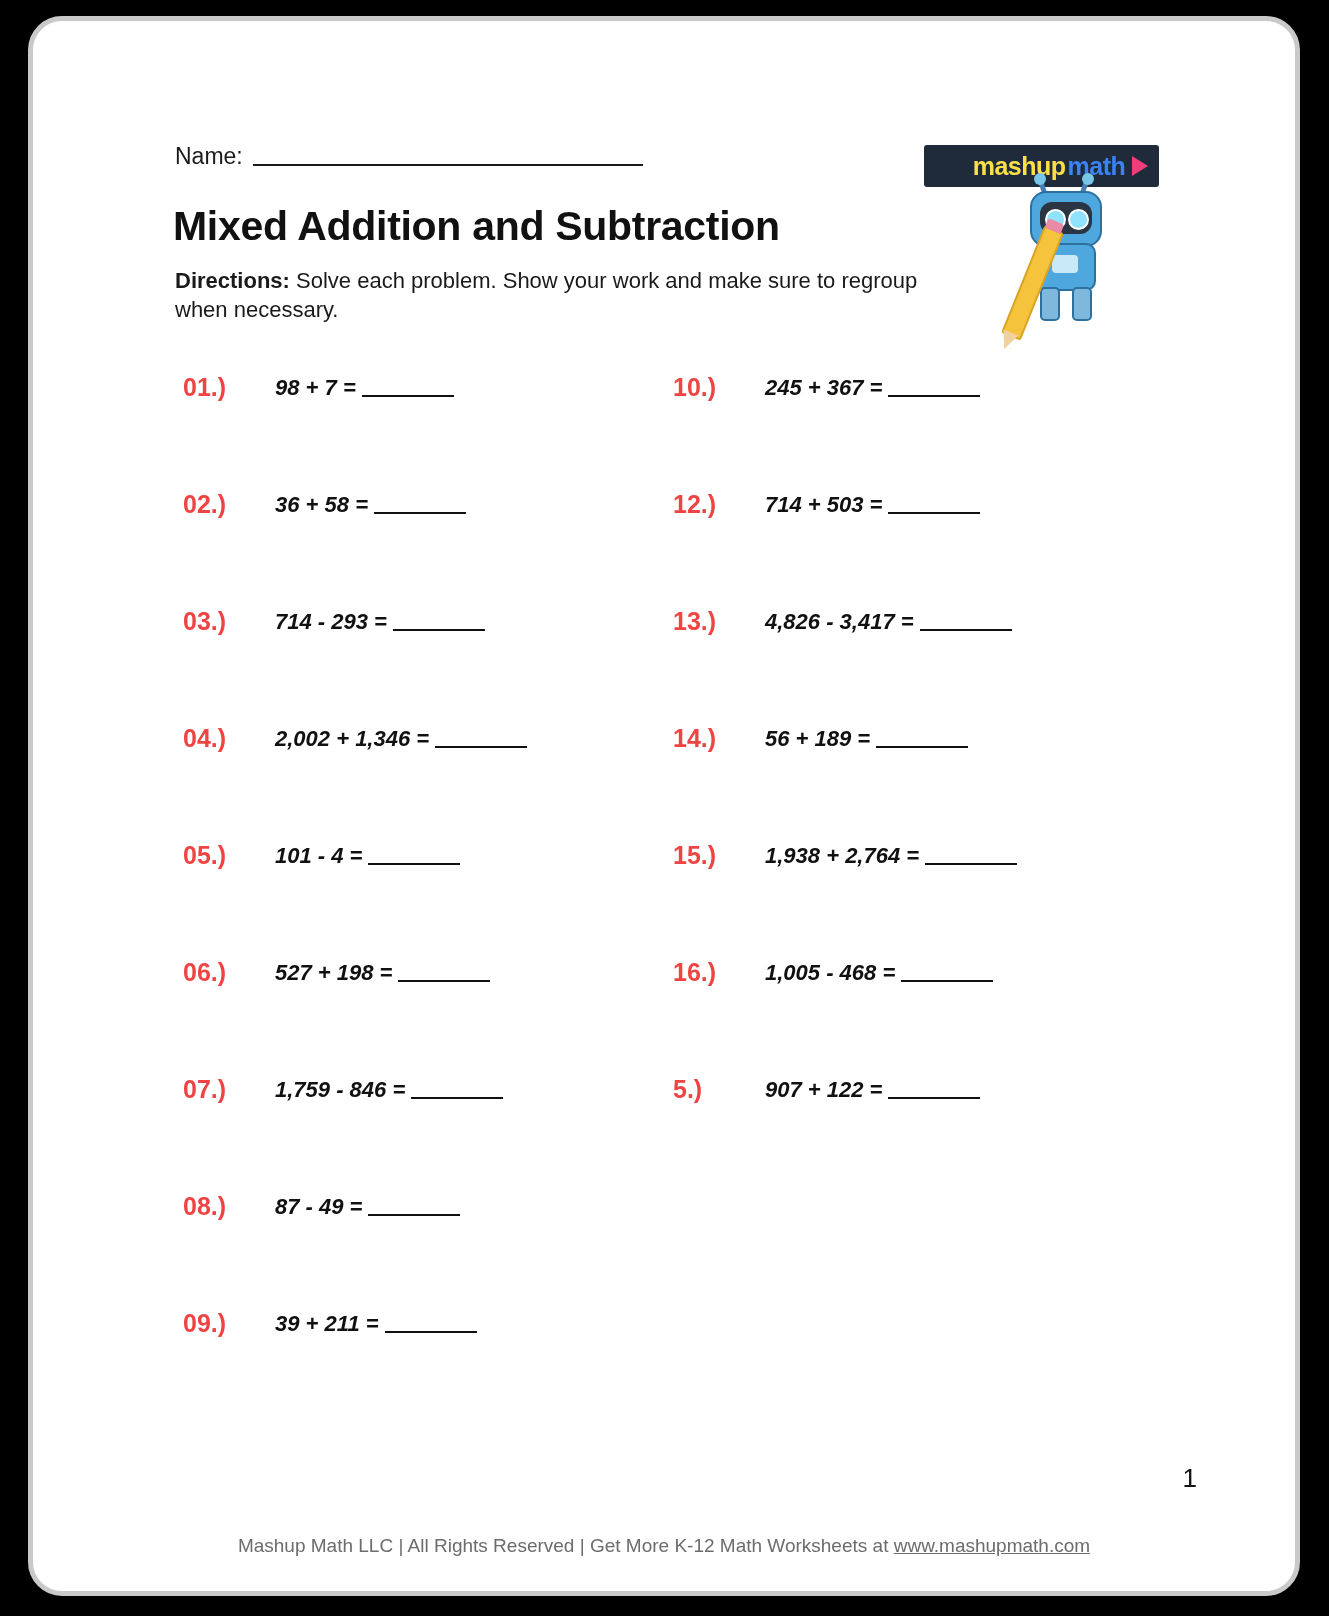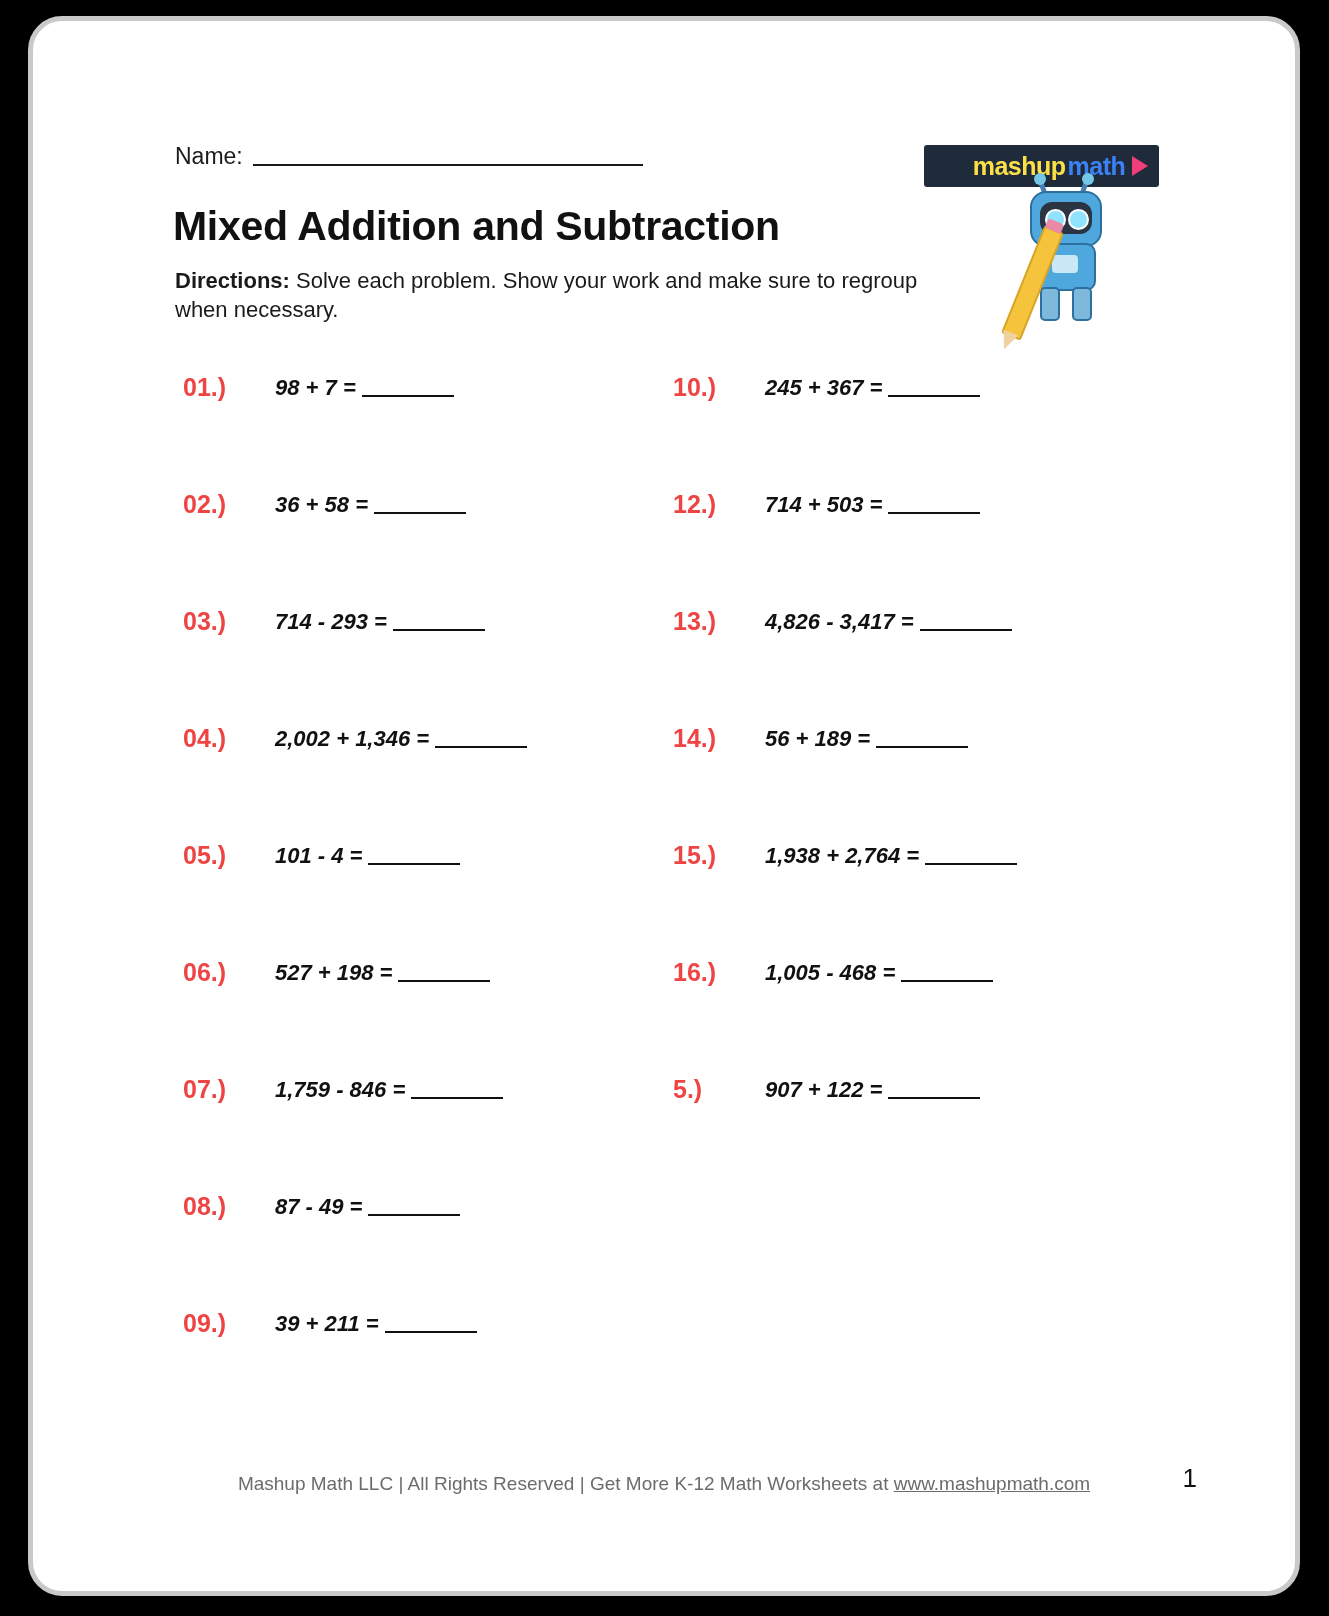--- a/index.html
+++ b/index.html
@@ -209,21 +209,21 @@
     width: 92px;
     border-bottom: 2px solid #111111;
     margin-left: 6px;
     vertical-align: -2px;
   }
 
   
   .footer {
     position: absolute;
     left: 0;
-    top: 1452px;
+    top: 1514px;
     width: 100%;
     text-align: center;
     font-size: 19px;
     color: #6c6c6c;
   }
   .footer a {
     color: #6c6c6c;
     text-decoration: underline;
   }
   .page-number {

